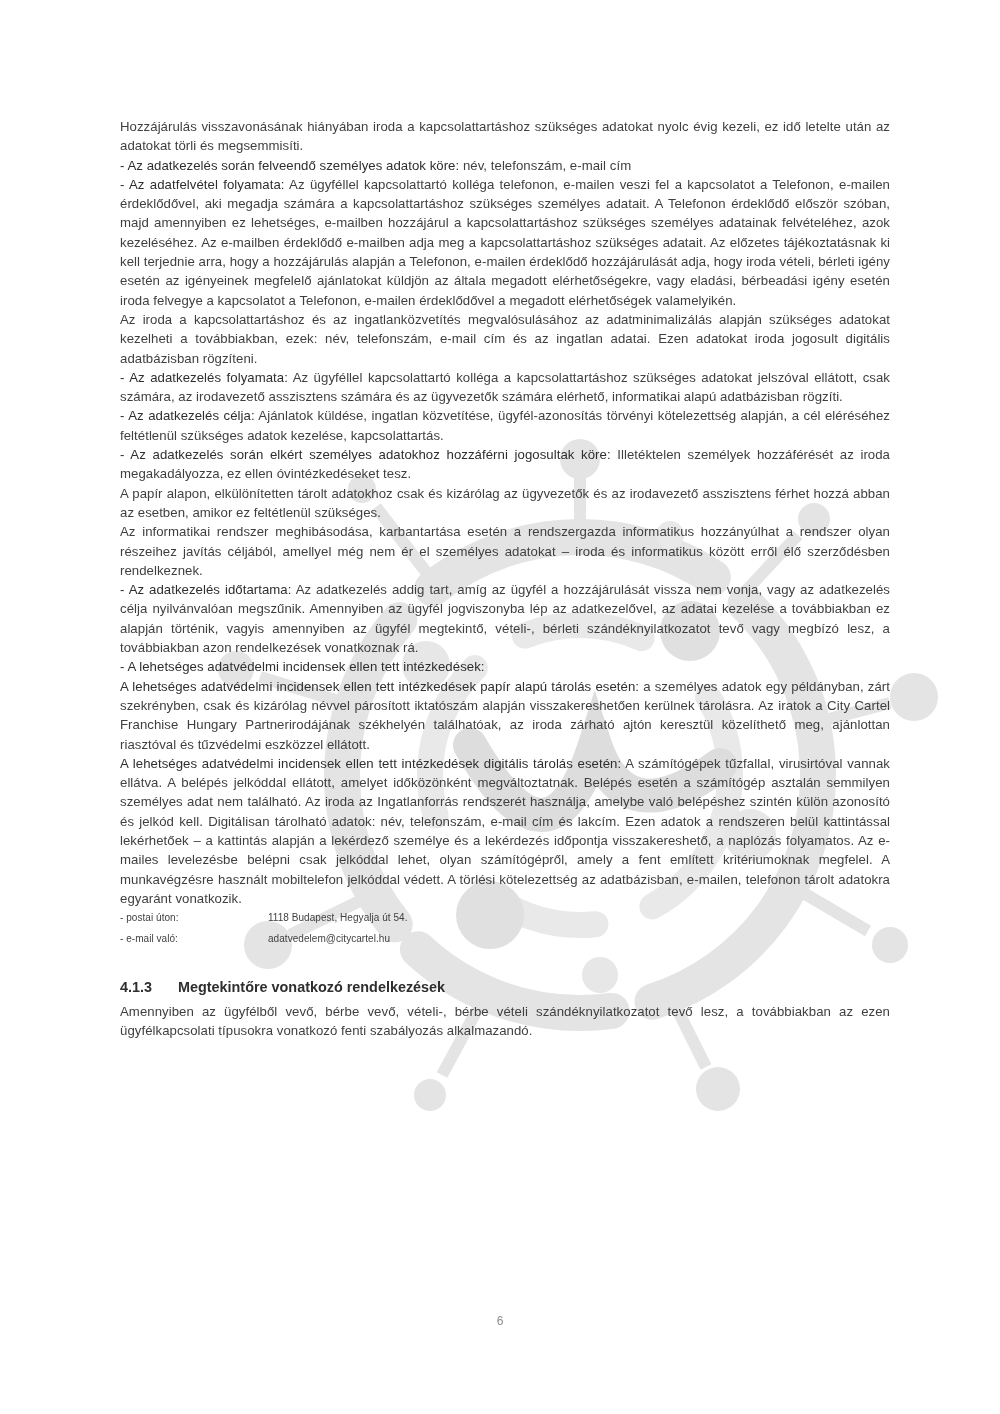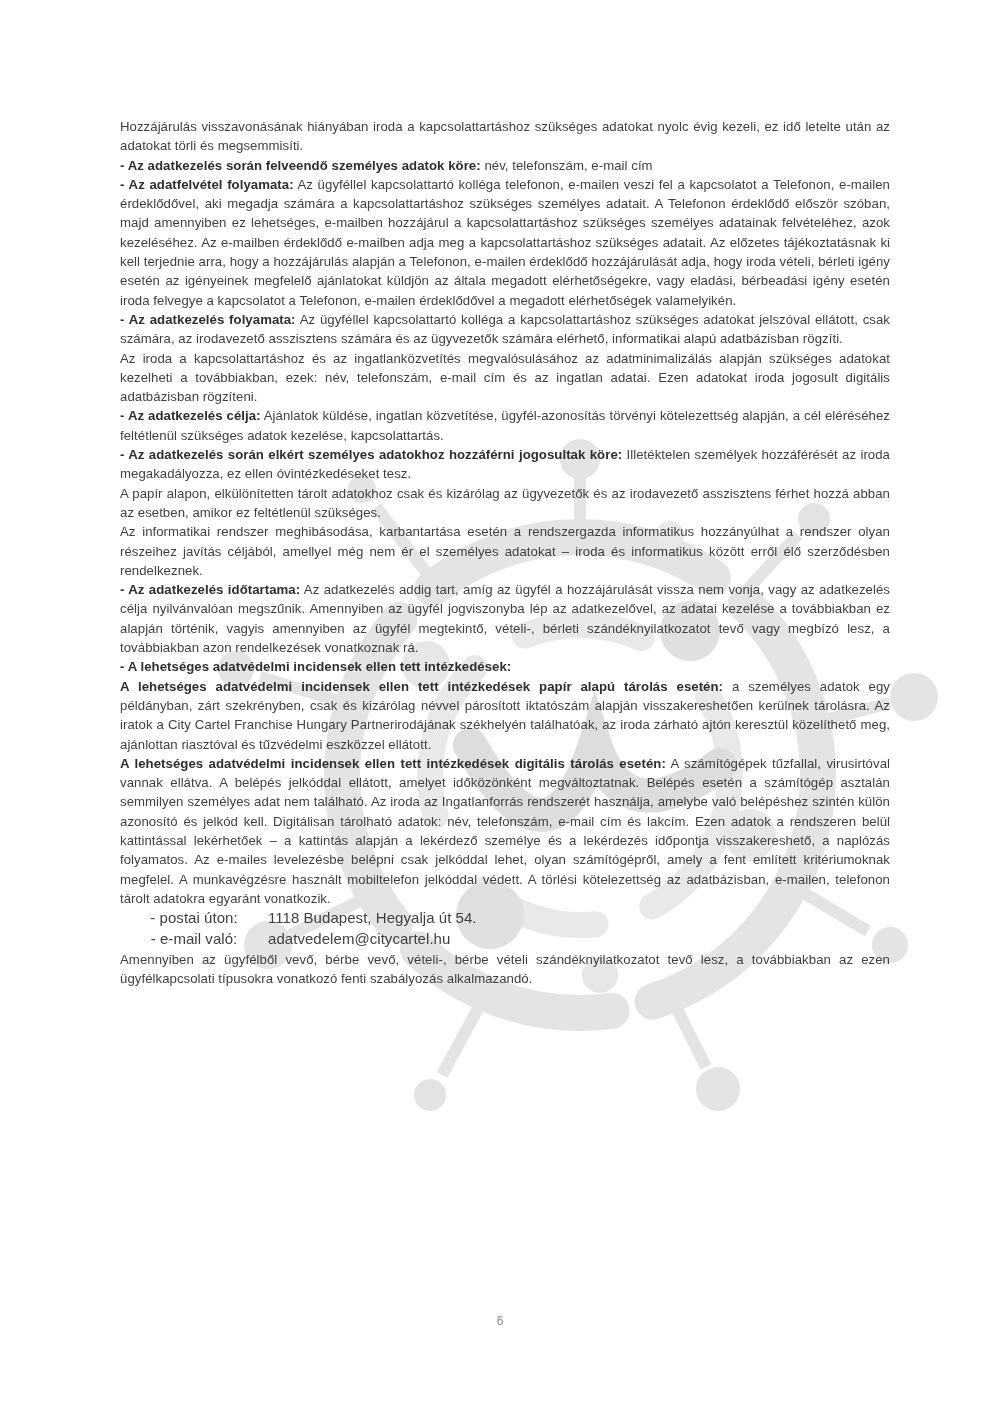--- a/index.html
+++ b/index.html
@@ -29,29 +29,28 @@
     z-index:1;
   }
   p.para{
     margin:0;
     font-size:13.2px;
     line-height:19.3px;
     text-align:justify;
     letter-spacing:0.05px;
   }
   p.para .b{
-    font-weight:700;
+    font-weight:400;
     color:#2e2e2e;
   }
   .contact-row{
     display:flex;
-    font-size:15px;
+    font-size:10px;
     line-height:20.8px;
     letter-spacing:0.05px;
-    text-align:center;
   }
   .contact-row .lbl{width:148px;flex:0 0 148px;}
   .section-heading{
     display:flex;
     margin-top:27px;
     margin-bottom:5px;
     font-size:14.4px;
     line-height:20px;
     font-weight:700;
     color:#2e2e2e;
@@ -113,23 +112,23 @@
   </svg>
 
   <div class="content">
 
     <p class="para"><span class="b"></span><span>Hozzájárulás visszavonásának hiányában iroda a kapcsolattartáshoz szükséges adatokat nyolc évig kezeli, ez idő letelte után az adatokat törli és megsemmisíti.</span></p>
 
     <p class="para"><span class="b">- Az adatkezelés során felveendő személyes adatok köre:</span><span> név, telefonszám, e-mail cím</span></p>
 
     <p class="para"><span class="b">- Az adatfelvétel folyamata:</span><span> Az ügyféllel kapcsolattartó kolléga telefonon, e-mailen veszi fel a kapcsolatot a Telefonon, e-mailen érdeklődővel, aki megadja számára a kapcsolattartáshoz szükséges személyes adatait. A Telefonon érdeklődő először szóban, majd amennyiben ez lehetséges, e-mailben hozzájárul a kapcsolattartáshoz szükséges személyes adatainak felvételéhez, azok kezeléséhez. Az e-mailben érdeklődő e-mailben adja meg a kapcsolattartáshoz szükséges adatait. Az előzetes tájékoztatásnak ki kell terjednie arra, hogy a hozzájárulás alapján a Telefonon, e-mailen érdeklődő hozzájárulását adja, hogy iroda vételi, bérleti igény esetén az igényeinek megfelelő ajánlatokat küldjön az általa megadott elérhetőségekre, vagy eladási, bérbeadási igény esetén iroda felvegye a kapcsolatot a Telefonon, e-mailen érdeklődővel a megadott elérhetőségek valamelyikén.</span></p>
 
+    <p class="para"><span class="b"></span><span>Az iroda a kapcsolattartáshoz és az ingatlanközvetítés megvalósulásához az adatminimalizálás alapján szükséges adatokat kezelheti a továbbiakban, ezek: név, telefonszám, e-mail cím és az ingatlan adatai. Ezen adatokat iroda jogosult digitális adatbázisban rögzíteni.</span></p>
+
     <p class="para"><span class="b">- Az adatkezelés folyamata:</span><span> Az ügyféllel kapcsolattartó kolléga a kapcsolattartáshoz szükséges adatokat jelszóval ellátott, csak számára, az irodavezető asszisztens számára és az ügyvezetők számára elérhető, informatikai alapú adatbázisban rögzíti.</span></p>
-
-    <p class="para"><span class="b"></span><span>Az iroda a kapcsolattartáshoz és az ingatlanközvetítés megvalósulásához az adatminimalizálás alapján szükséges adatokat kezelheti a továbbiakban, ezek: név, telefonszám, e-mail cím és az ingatlan adatai. Ezen adatokat iroda jogosult digitális adatbázisban rögzíteni.</span></p>
 
     <p class="para"><span class="b">- Az adatkezelés célja:</span><span> Ajánlatok küldése, ingatlan közvetítése, ügyfél-azonosítás törvényi kötelezettség alapján, a cél eléréséhez feltétlenül szükséges adatok kezelése, kapcsolattartás.</span></p>
 
     <p class="para"><span class="b">- Az adatkezelés során elkért személyes adatokhoz hozzáférni jogosultak köre:</span><span> Illetéktelen személyek hozzáférését az iroda megakadályozza, ez ellen óvintézkedéseket tesz.</span></p>
 
     <p class="para"><span class="b"></span><span>A papír alapon, elkülönítetten tárolt adatokhoz csak és kizárólag az ügyvezetők és az irodavezető asszisztens férhet hozzá abban az esetben, amikor ez feltétlenül szükséges.</span></p>
 
 
     <p class="para"><span class="b"></span><span>Az informatikai rendszer meghibásodása, karbantartása esetén a rendszergazda informatikus hozzányúlhat a rendszer olyan részeihez javítás céljából, amellyel még nem ér el személyes adatokat – iroda és informatikus között erről élő szerződésben rendelkeznek.</span></p>
 
@@ -145,20 +144,24 @@
 
     <div class="contact-row">
       <span class="lbl">- postai úton:</span>
       <span class="val">1118 Budapest, Hegyalja út 54.</span>
     </div>
     <div class="contact-row">
       <span class="lbl">- e-mail való:</span>
       <span class="val">adatvedelem@citycartel.hu</span>
     </div>
 
+    <div class="section-heading">
+      <span class="num">4.1.3</span>
+      <span class="ttl">Megtekintőre vonatkozó rendelkezések</span>
+    </div>
 
     <p class="para">Amennyiben az ügyfélből vevő, bérbe vevő, vételi-, bérbe vételi szándéknyilatkozatot tevő lesz, a továbbiakban az ezen ügyfélkapcsolati típusokra vonatkozó fenti szabályozás alkalmazandó.</p>
 
   </div>
 
   <div class="footer">6</div>
 
 </div>
 
 </body></html>

